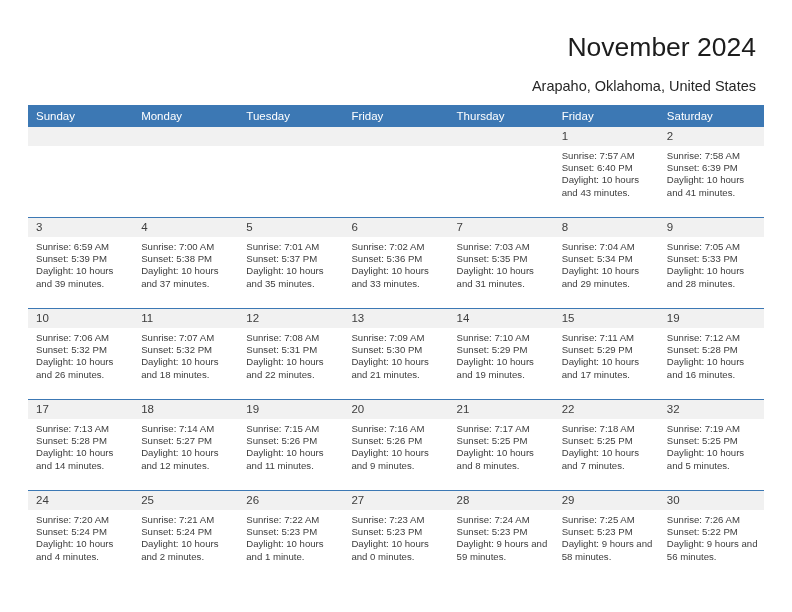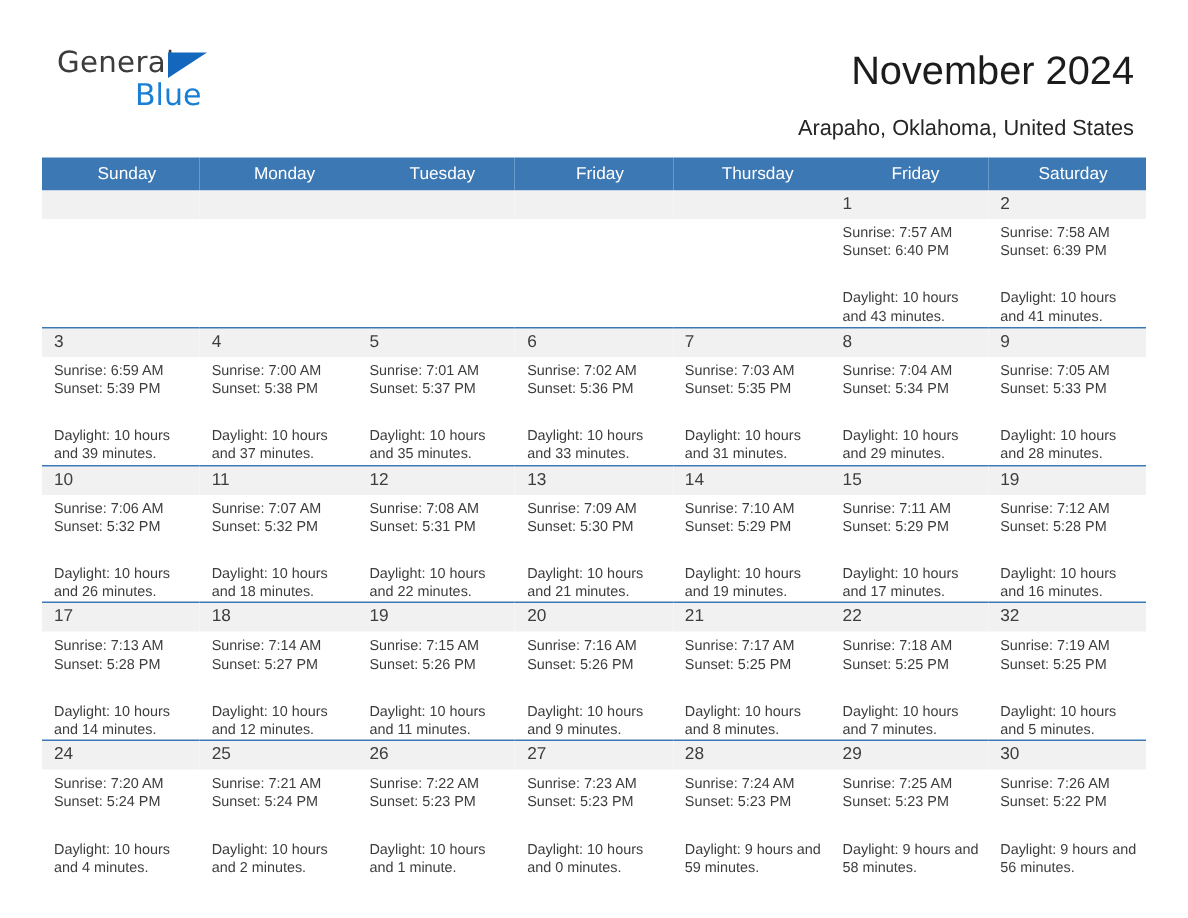--- a/index.html
+++ b/index.html
@@ -89,21 +89,21 @@
     top: 105px;
     width: 736px;
     border-collapse: collapse;
     table-layout: fixed;
   }
   .cal th {
     background: #3c78b4;
     color: #ffffff;
     font-weight: normal;
     font-size: 11.5px;
-    text-align: center;
+    text-align: left;
     padding: 5px 0 5px 8px;
     height: 11px;
     border: none;
   }
   .cal td {
     vertical-align: top;
     padding: 0;
     border: none;
     border-top: 1px solid #3c78b4;
     height: 90px;
@@ -130,35 +130,29 @@
     padding: 4px 6px 0 8px;
     font-size: 9.6px;
     line-height: 12.2px;
     color: #3d3d3d;
   }
   .info div {
     white-space: nowrap;
   }
   .info .dl {
     white-space: normal;
-    margin-top: 19px;
   }
 </style>
 </head>
 <body>
 
 <div class="page">
 
   <div class="top-bar">
 
-    <div class="logo">
-      <span class="logo-general">General</span>
-      <span class="logo-triangle"></span>
-      <span class="logo-blue">Blue</span>
-    </div>
 
     <div class="title">November 2024</div>
     <div class="subtitle">Arapaho, Oklahoma, United States</div>
   </div>
 
   <table class="cal">
     <thead>
       <tr>
         <th>Sunday</th>
         <th>Monday</th>

